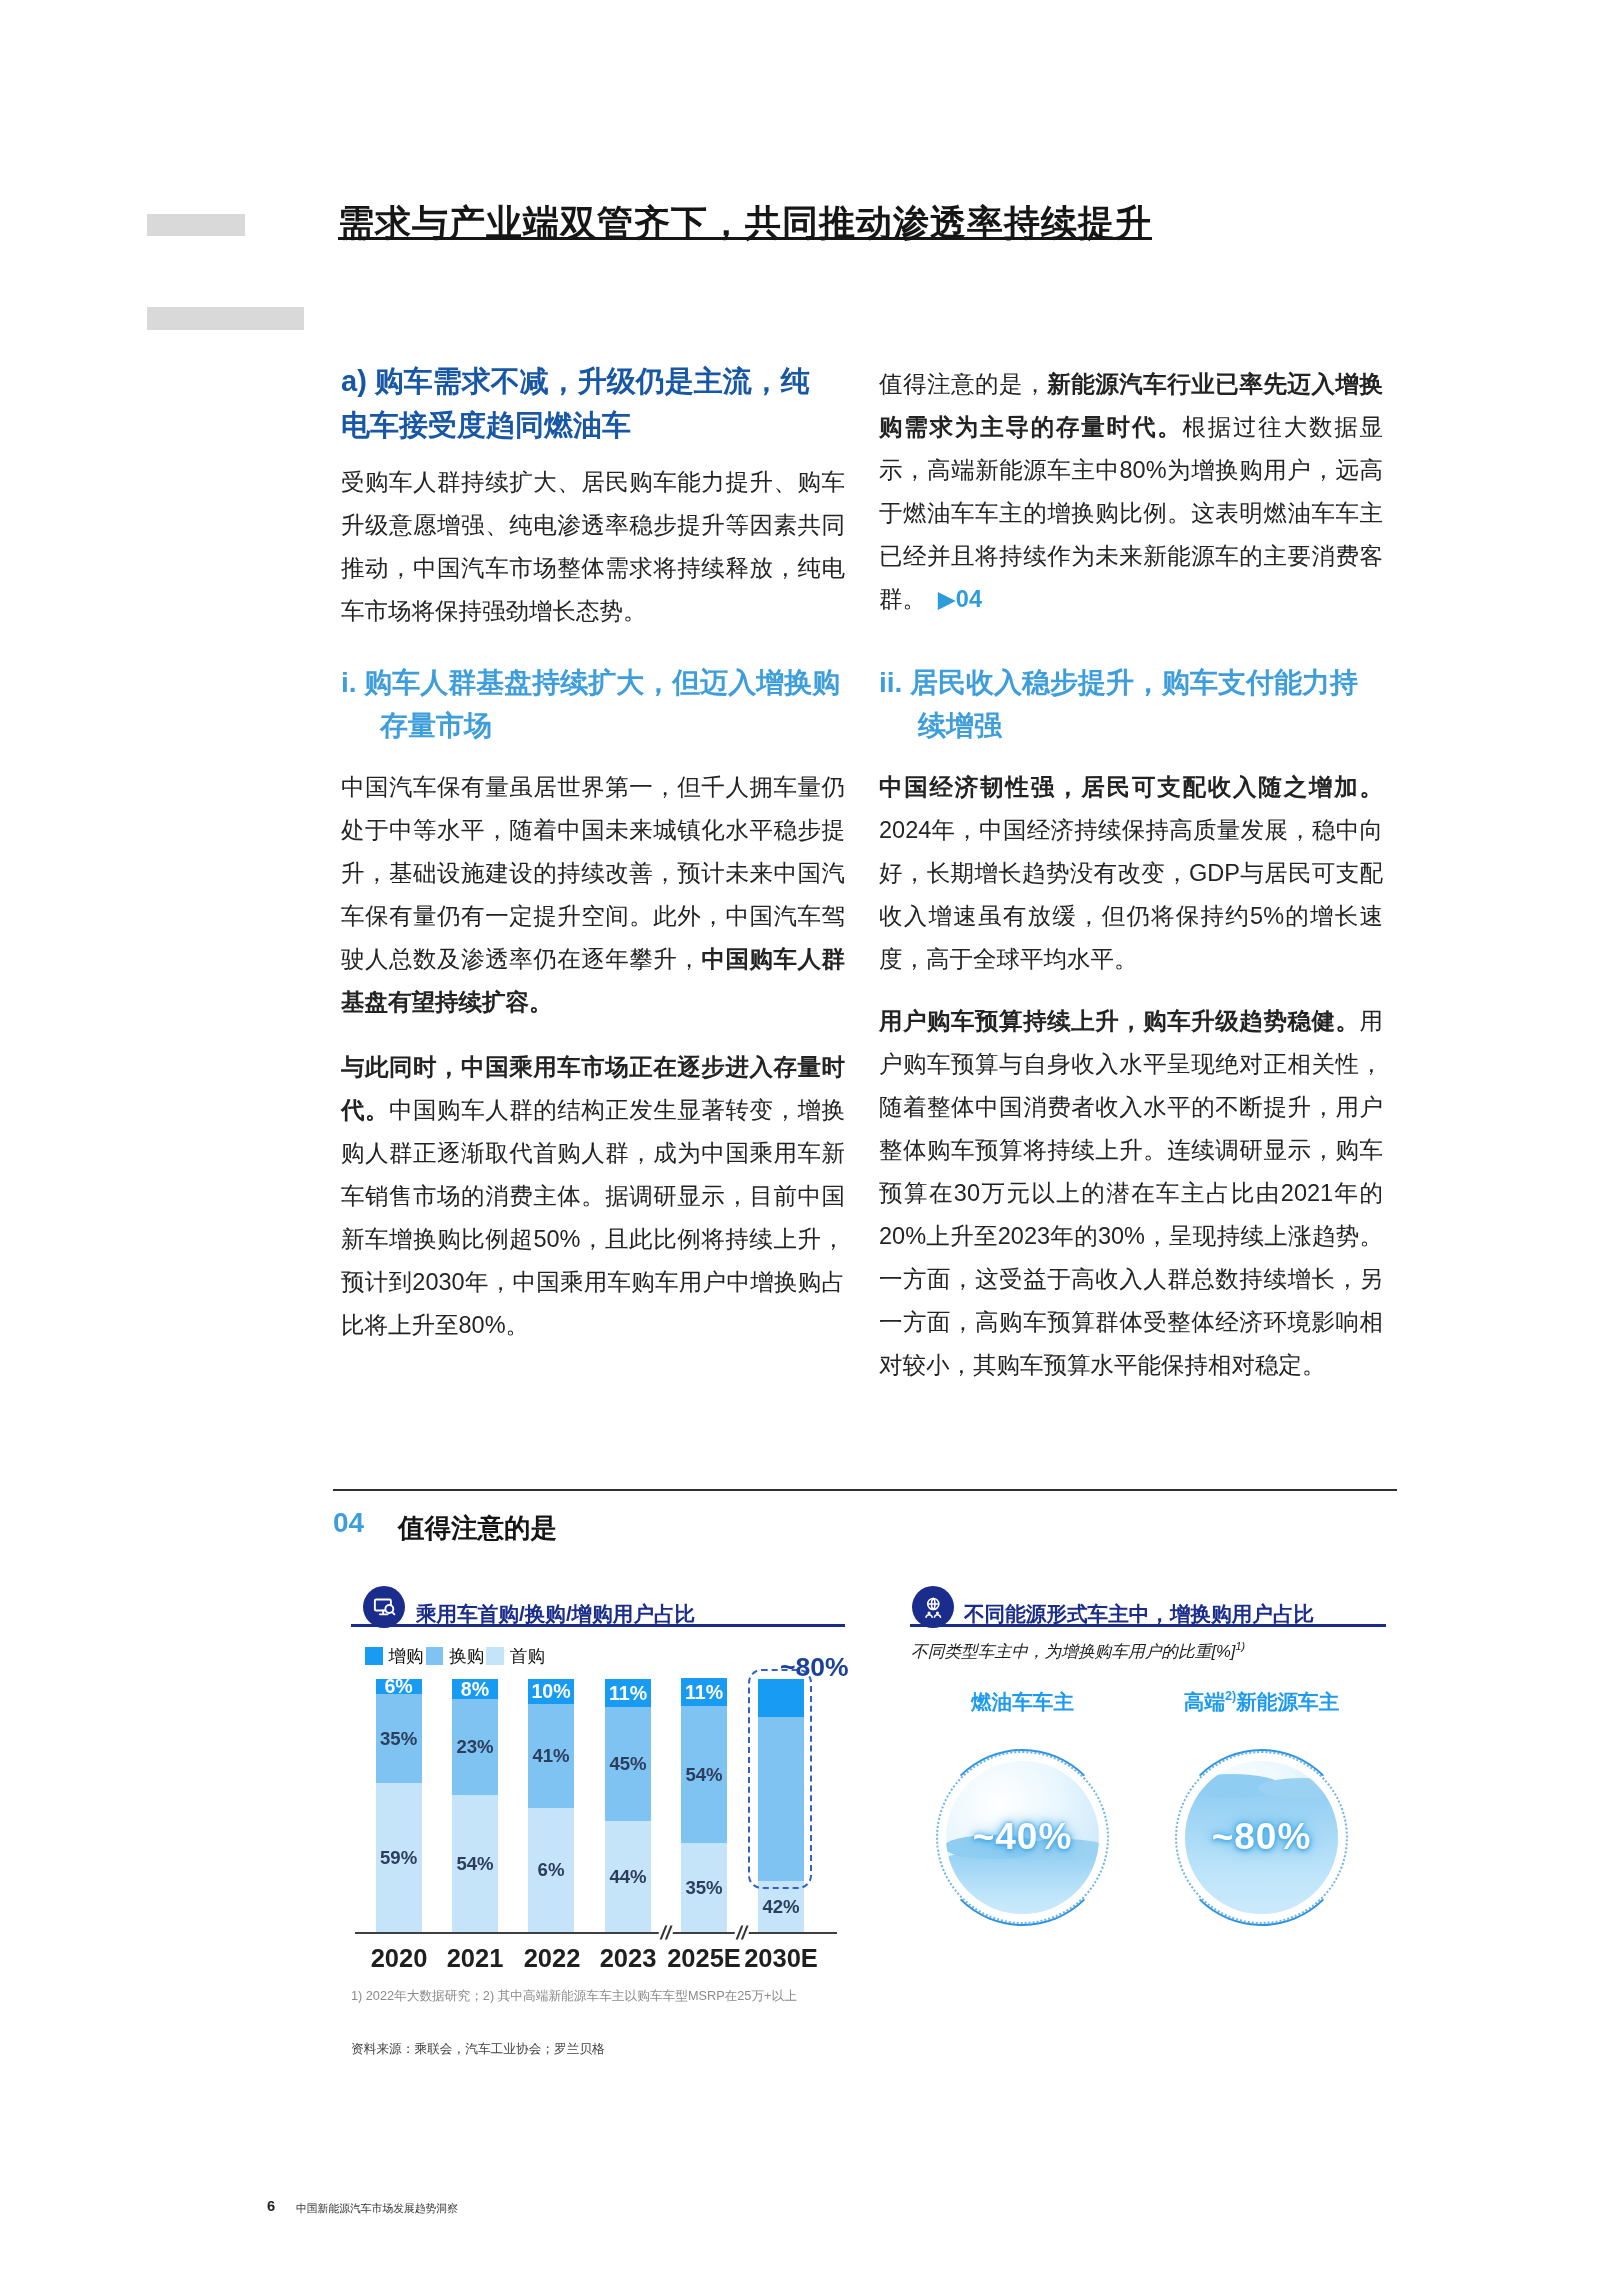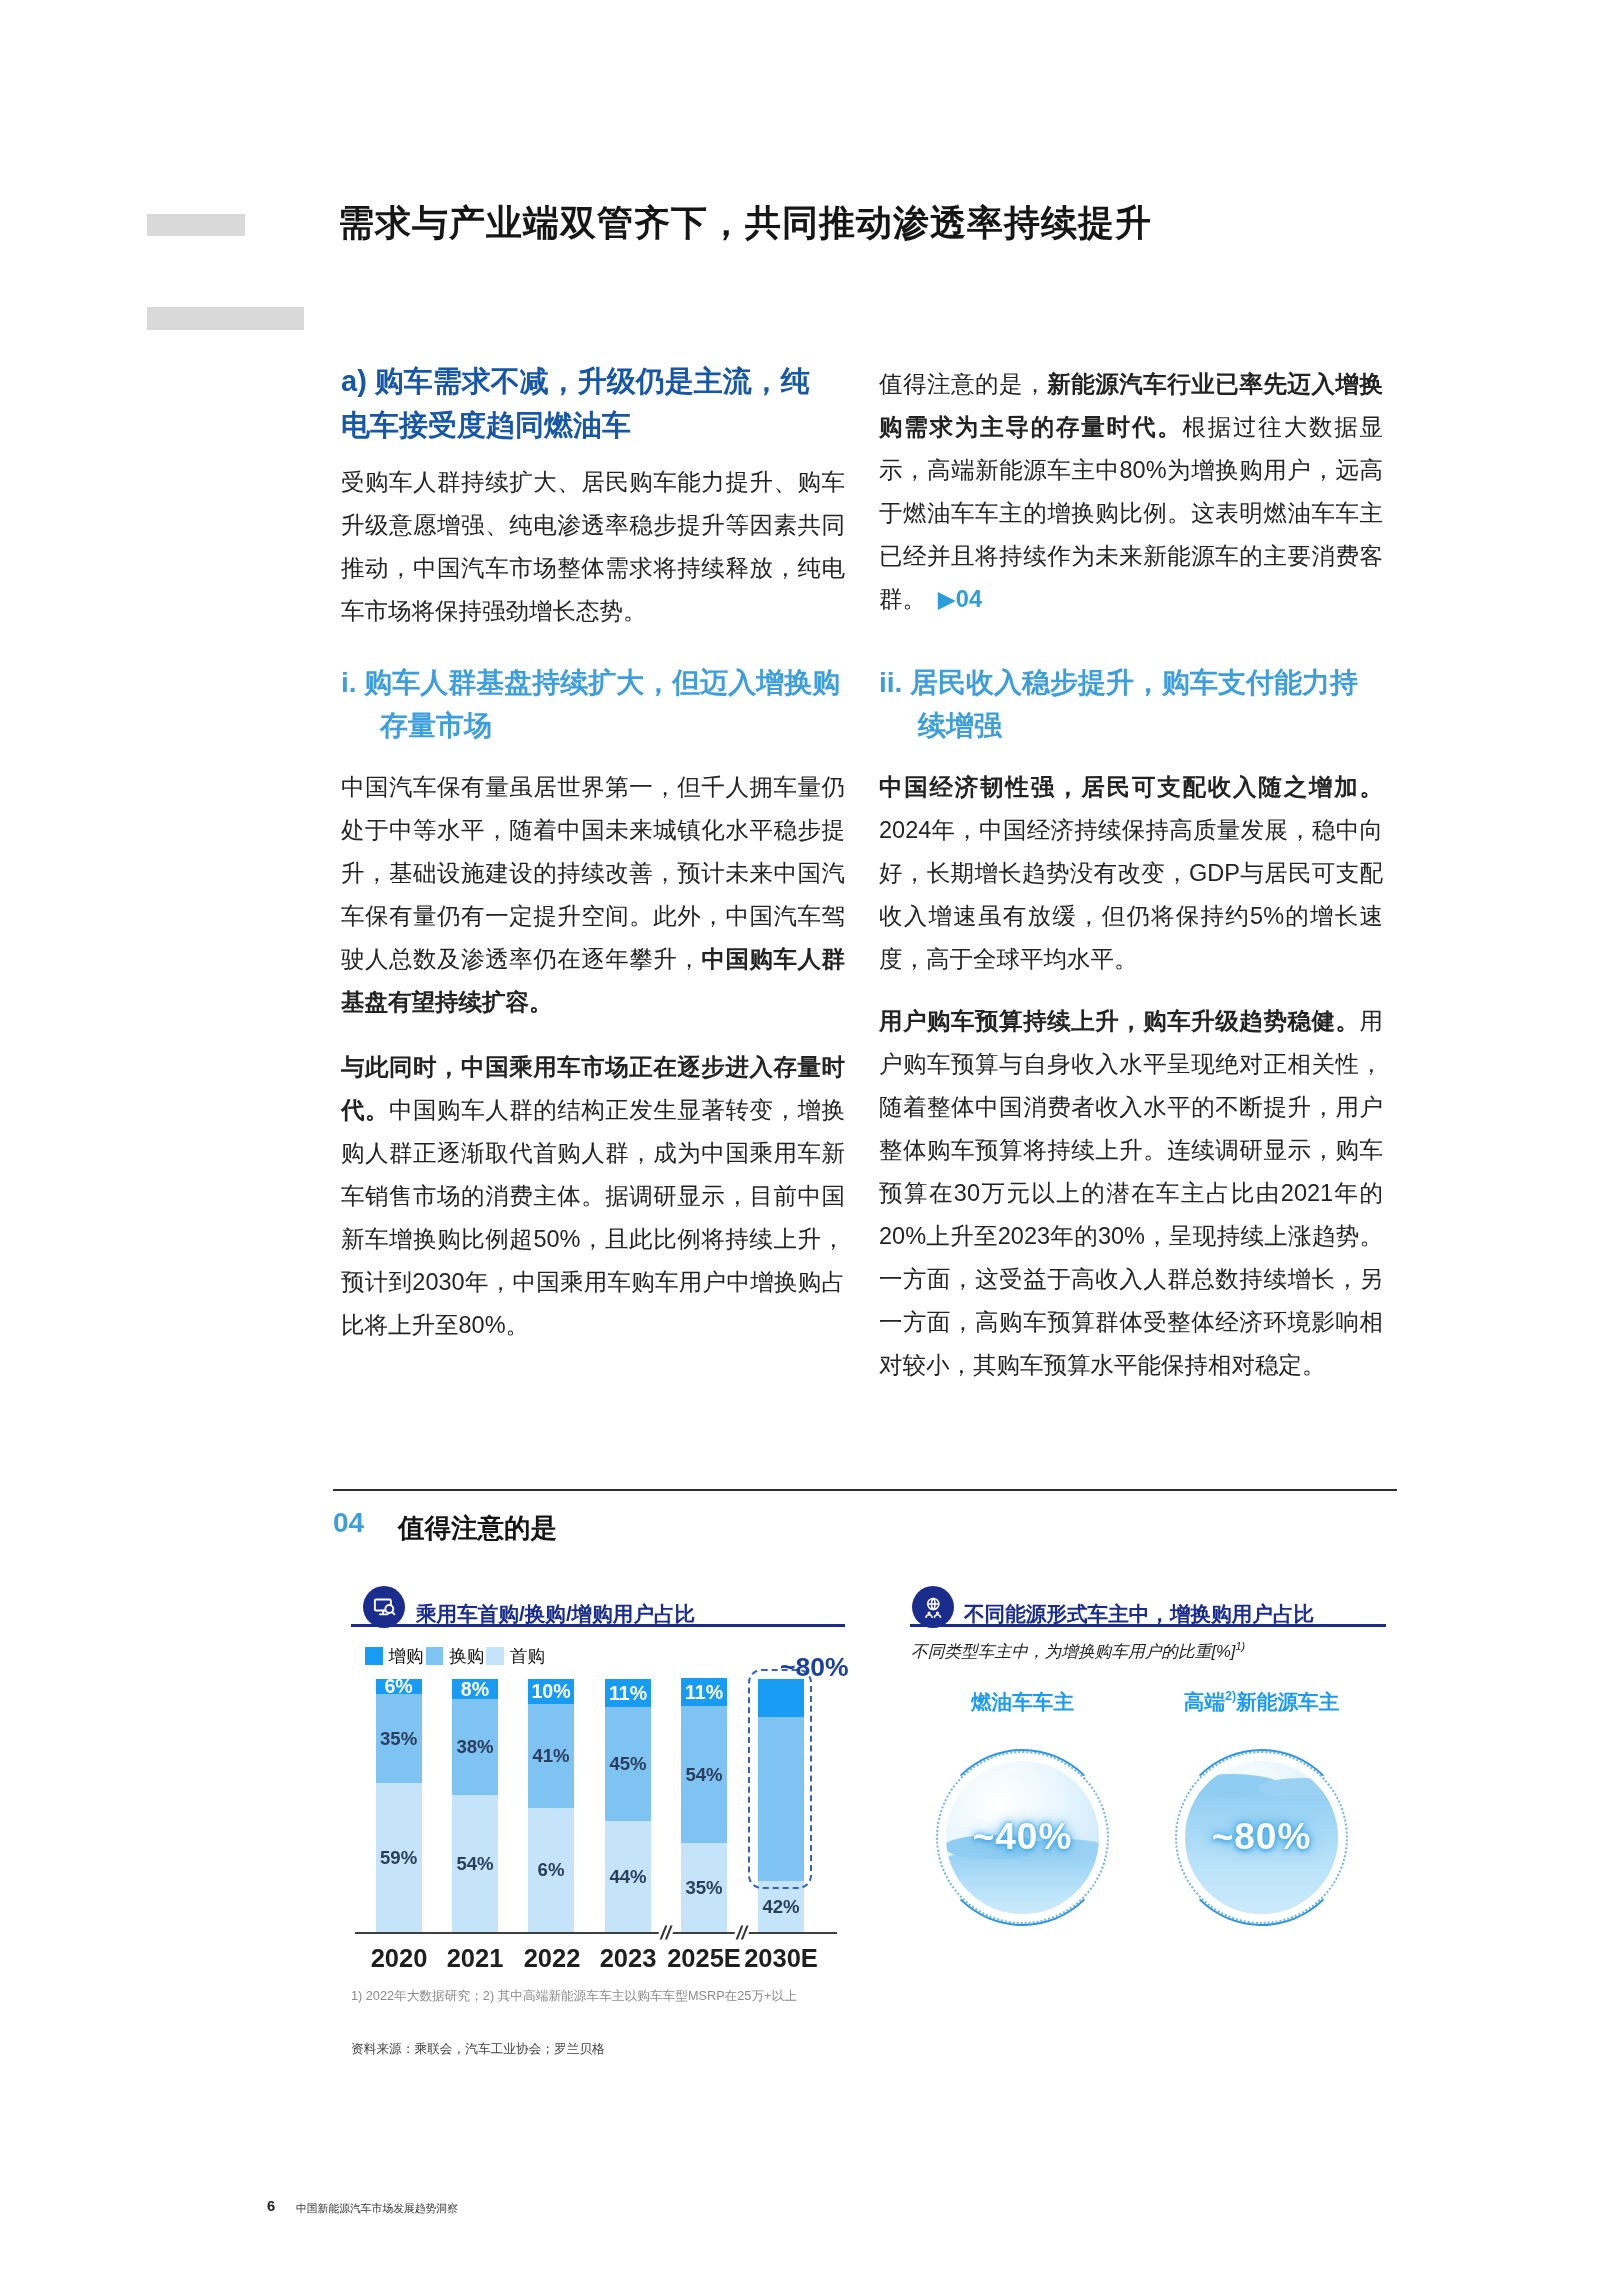--- a/index.html
+++ b/index.html
@@ -3,21 +3,21 @@
 <meta charset="utf-8">
 <style>
   * { margin:0; padding:0; box-sizing:border-box; }
   body { background:#eee; font-family:"Liberation Sans","DejaVu Sans",sans-serif; }
   .page { position:relative; width:1621px; height:2293px; background:#ffffff; margin:0 auto; overflow:hidden; color:#212121; }
 
   .deco { position:absolute; background:#d9d9d9; }
   #deco1 { left:147px; top:214px; width:98px; height:21.6px; }
   #deco2 { left:147px; top:307px; width:157px; height:22.5px; }
 
-  .page-title { position:absolute; left:338px; top:199px; font-size:36px; font-weight:bold; color:#161616; letter-spacing:1px; white-space:nowrap; }
+  .page-title { position:absolute; left:338px; top:199px; font-size:36px; font-weight:bold; color:#161616; letter-spacing:1px; white-space:nowrap;text-decoration:underline; }
 
   .h-a { position:absolute; left:341px; top:359px; width:497px; font-size:29px; line-height:44px; font-weight:bold; color:#1757A6; }
   .h-sub { position:absolute; width:500px; font-size:28px; line-height:43px; font-weight:bold; color:#3E9EDC; padding-left:39px; text-indent:-39px; }
 
   .para { position:absolute; width:504px; font-size:23.5px; line-height:43px; color:#232323; text-align:justify; }
   .para .b { font-weight:bold; }
   .para .ref { color:#2D9CDB; font-weight:bold; margin-left:11.8px; white-space:nowrap; }
 
   .fig-rule { position:absolute; left:333px; top:1489px; width:1064px; height:2px; background:#2f2f2f; }
   .fig-num { position:absolute; left:333px; top:1507px; font-size:28px; font-weight:bold; color:#3E9EDC; }
@@ -140,21 +140,21 @@
         <div class="seg seg2" style="height: 149px;">
           <span class="seglbl">59%</span>
         </div>
       </div>
       <div class="xlbl" style="left: 44px;">2020</div>
       <div class="bar" style="left: 97px;">
         <div class="seg seg0" style="height: 20px;">
           <span class="seglbl white">8%</span>
         </div>
         <div class="seg seg1" style="height: 96px;">
-          <span class="seglbl">38%</span>
+          <span class="seglbl">23%</span>
         </div>
         <div class="seg seg2" style="height: 137px;">
           <span class="seglbl">54%</span>
         </div>
       </div>
       <div class="xlbl" style="left: 120px;">2021</div>
       <div class="bar" style="left: 173px;">
         <div class="seg seg0" style="height: 25px;">
           <span class="seglbl white">10%</span>
         </div>

